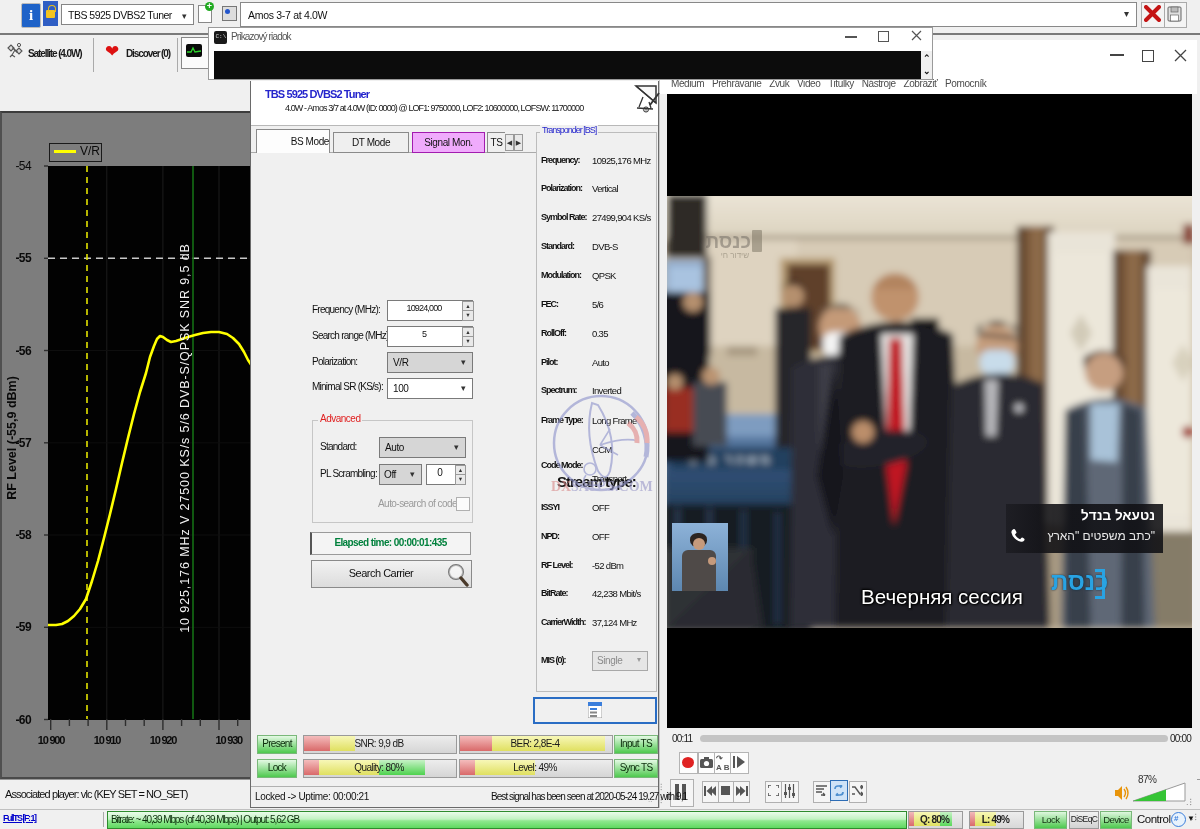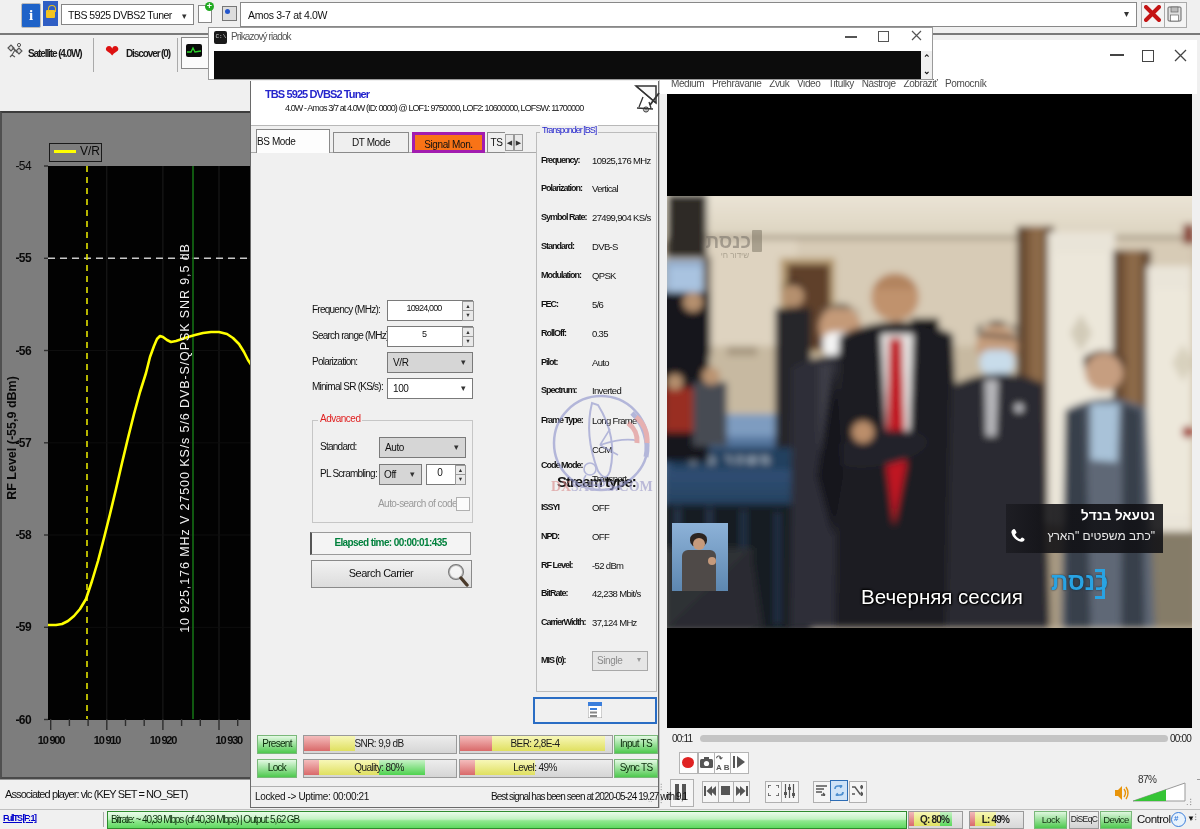--- a/index.html
+++ b/index.html
@@ -377,23 +377,23 @@
 <svg class="a" style="left:633px;top:83px;z-index:4;" width="28" height="30" viewBox="0 0 28 30">
       <path d="M3 3 L23 20 L23 3 Z" fill="#f8f8f8" stroke="#333" stroke-width="1.5"></path>
       <path d="M23 20 L3 3" stroke="#333" stroke-width="1.5"></path>
       <path d="M26 10 L17 22" stroke="#333" stroke-width="1.8"></path>
       <path d="M10 14 L6 24 M16 19 L18 25 M4 25 L20 26" stroke="#333" stroke-width="1.3" fill="none"></path>
       <circle cx="13" cy="26.5" r="2.6" fill="none" stroke="#333" stroke-width=".9"></circle>
       <text x="13" y="28.8" font-size="5.5" fill="#333" text-anchor="middle">®</text>
     </svg>
 
 <div class="a" style="left:251px;top:152px;width:285px;height:1px;background:#aaa;z-index:4;"></div>
-<div class="a tx" style="left:256px;top:129px;width:74px;height:24px;background:#fdfdfd;border:1px solid #8a8a8a;border-bottom:none;box-sizing:border-box;z-index:4;font-size:10px;letter-spacing:-0.4px;text-align:left;line-height:23px;color:#111;">BS Mode</div>
+<div class="a tx" style="left:256px;top:129px;width:74px;height:24px;background:#fdfdfd;border:1px solid #8a8a8a;border-bottom:none;box-sizing:border-box;z-index:4;font-size:10px;letter-spacing:-0.4px;text-align:right;line-height:23px;color:#111;">BS Mode</div>
 <div class="a tx" style="left:333px;top:132px;width:76px;height:21px;background:#efefef;border:1px solid #8a8a8a;box-sizing:border-box;z-index:4;font-size:10px;letter-spacing:-0.4px;text-align:center;line-height:20px;color:#111;">DT Mode</div>
-<div class="a tx" style="left:412px;top:132px;width:73px;height:21px;background:#f97316;border:3px solid #a21caf;box-sizing:border-box;z-index:4;font-size:10px;letter-spacing:-0.4px;text-align:center;line-height:20px;color:#111;">Signal Mon.</div>
+<div class="a tx" style="left:412px;top:132px;width:73px;height:21px;background:#f0abfc;border:1px solid #a21caf;box-sizing:border-box;z-index:4;font-size:10px;letter-spacing:-0.4px;text-align:center;line-height:20px;color:#111;">Signal Mon.</div>
 <div class="a tx" style="left:487px;top:132px;width:18px;height:21px;background:#efefef;border:1px solid #8a8a8a;border-right:none;box-sizing:border-box;z-index:4;font-size:10px;letter-spacing:-0.4px;text-align:center;line-height:20px;color:#111;">TS</div>
 <div class="a tx" style="left:505px;top:134px;width:9px;height:17px;background:#e9e9e9;border:1px solid #999;box-sizing:border-box;z-index:4;font-size:7px;text-align:center;line-height:15px;color:#333;">◀</div>
 <div class="a tx" style="left:514px;top:134px;width:9px;height:17px;background:#e9e9e9;border:1px solid #999;box-sizing:border-box;z-index:4;font-size:7px;text-align:center;line-height:15px;color:#333;">▶</div>
 
 <div class="a tx" style="left:312px;top:304px;z-index:4;font-size:10px;letter-spacing:-0.75px;color:#111;">Frequency (MHz):</div>
 <div class="a" style="left:387px;top:300px;width:86px;height:21px;background:#fff;border:1px solid #7a7a7a;box-sizing:border-box;z-index:4;"></div>
 <div class="a tx" style="left:387px;top:303px;width:74px;text-align:center;z-index:4;font-size:9px;letter-spacing:-0.85px;color:#111;">10924,000</div>
 <div class="a tx" style="left:462px;top:301px;width:10px;height:9px;background:#e9e9e9;border:1px solid #999;z-index:4;font-size:5.5px;text-align:center;line-height:8px;color:#333;">▲</div>
 <div class="a tx" style="left:462px;top:310px;width:10px;height:9px;background:#e9e9e9;border:1px solid #999;z-index:4;font-size:5.5px;text-align:center;line-height:8px;color:#333;">▼</div>
 <div class="a tx" style="left:312px;top:330px;z-index:4;font-size:10px;letter-spacing:-0.75px;color:#111;">Search range (MHz):</div>

